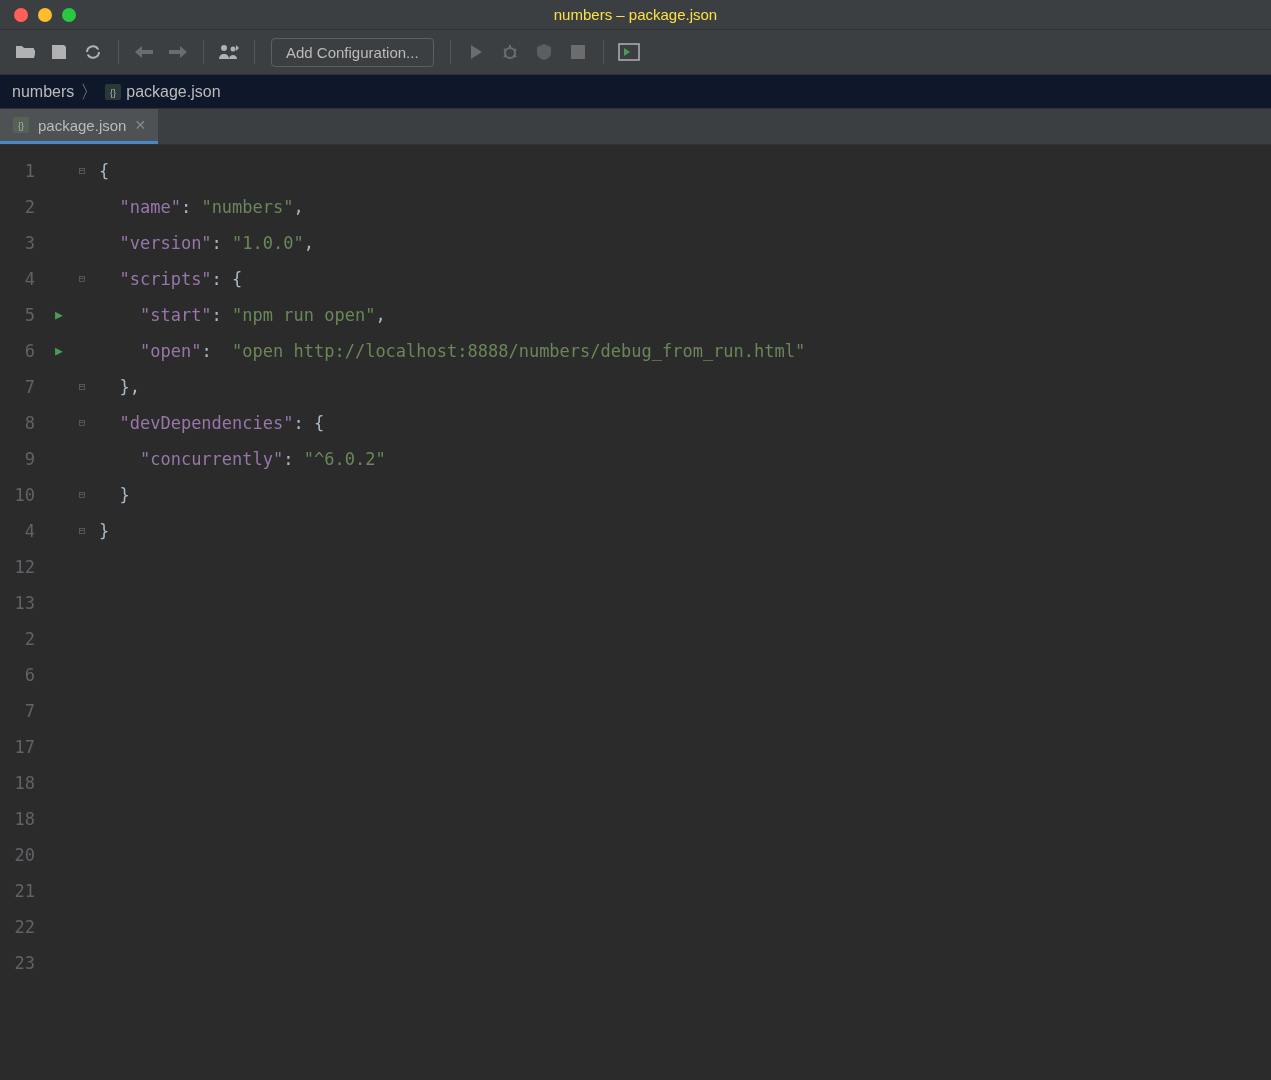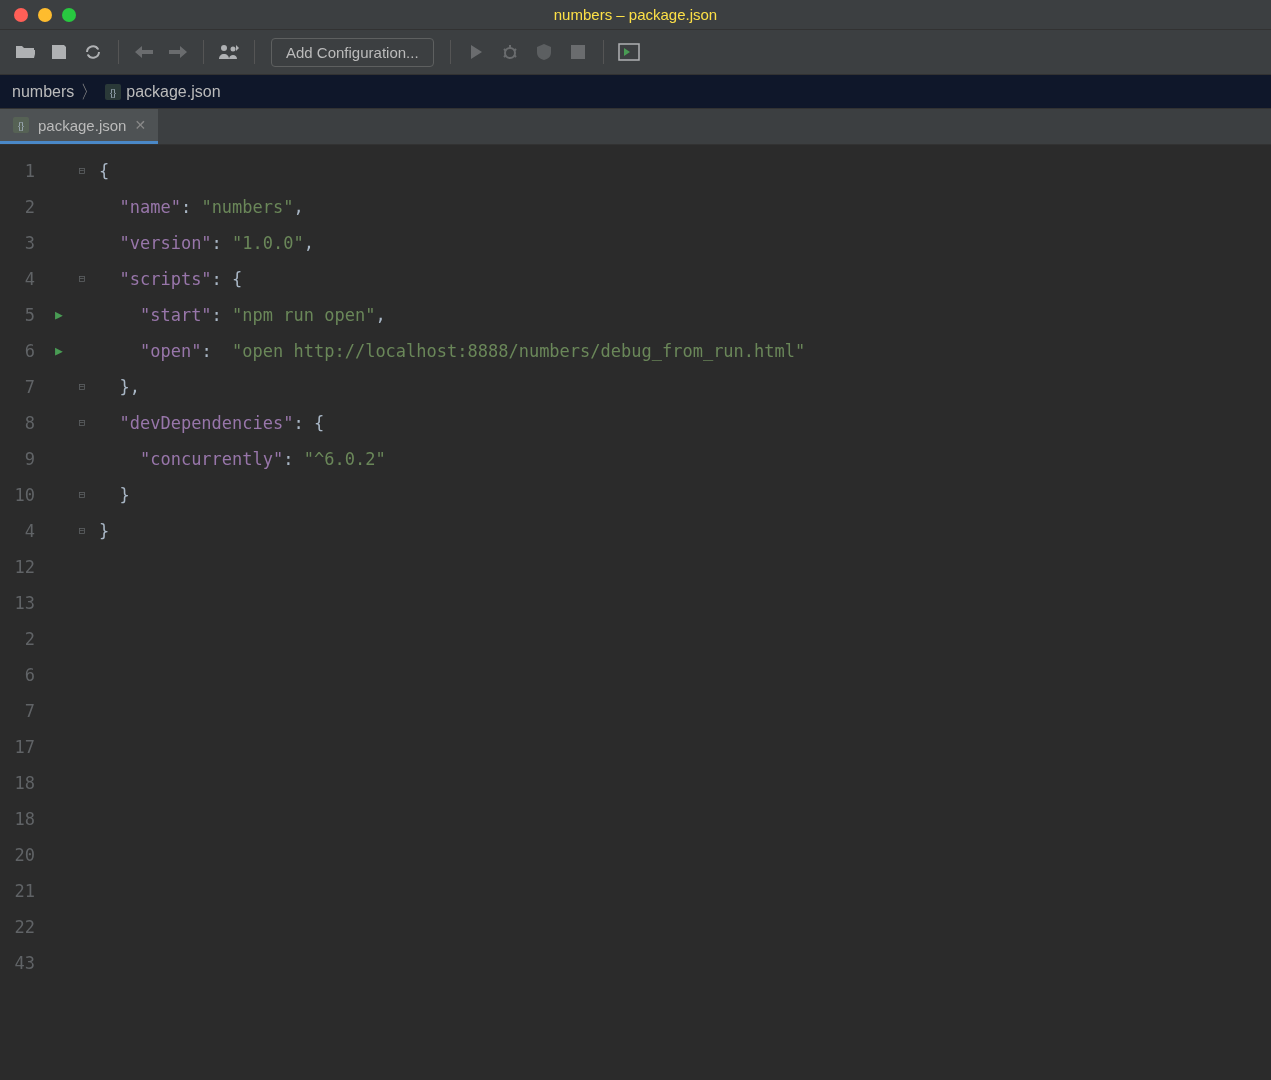--- a/index.html
+++ b/index.html
@@ -300,21 +300,21 @@
       <div>13</div>
       <div>2</div>
       <div>6</div>
       <div>7</div>
       <div>17</div>
       <div>18</div>
       <div>18</div>
       <div>20</div>
       <div>21</div>
       <div>22</div>
-      <div>43</div>
+      <div>23</div>
     </div>
   <div class="run-gutter" id="run-gutter">
       <div class="run-mark">&nbsp;</div>
       <div class="run-mark">&nbsp;</div>
       <div class="run-mark">&nbsp;</div>
       <div class="run-mark">&nbsp;</div>
       <div class="run-mark">▶</div>
       <div class="run-mark">▶</div>
       <div class="run-mark">&nbsp;</div>
       <div class="run-mark">&nbsp;</div>

